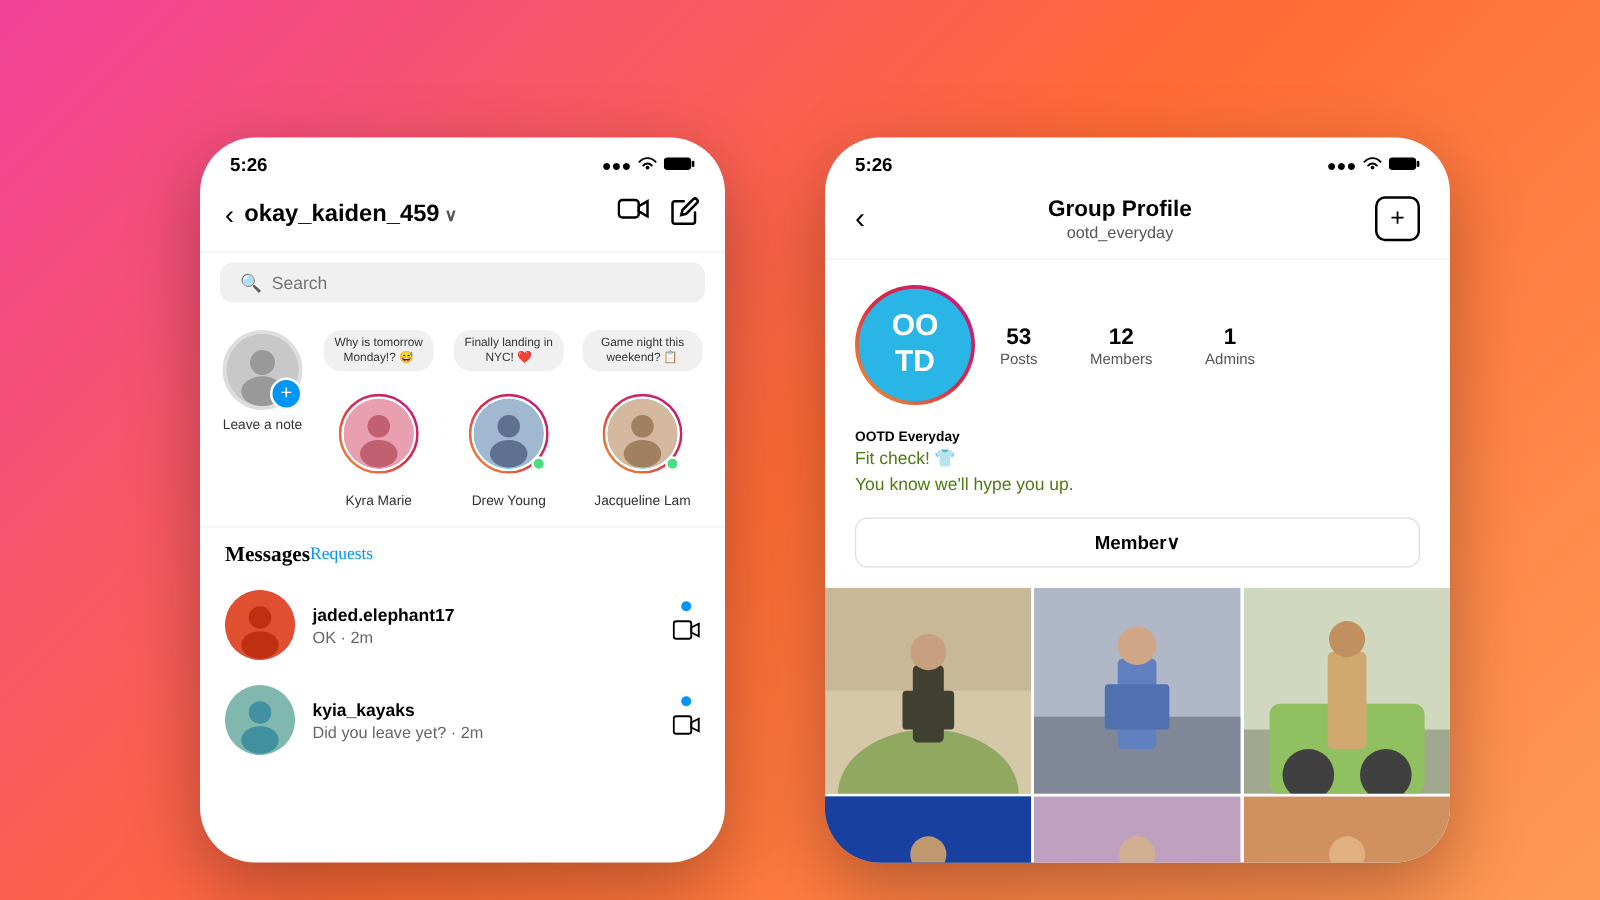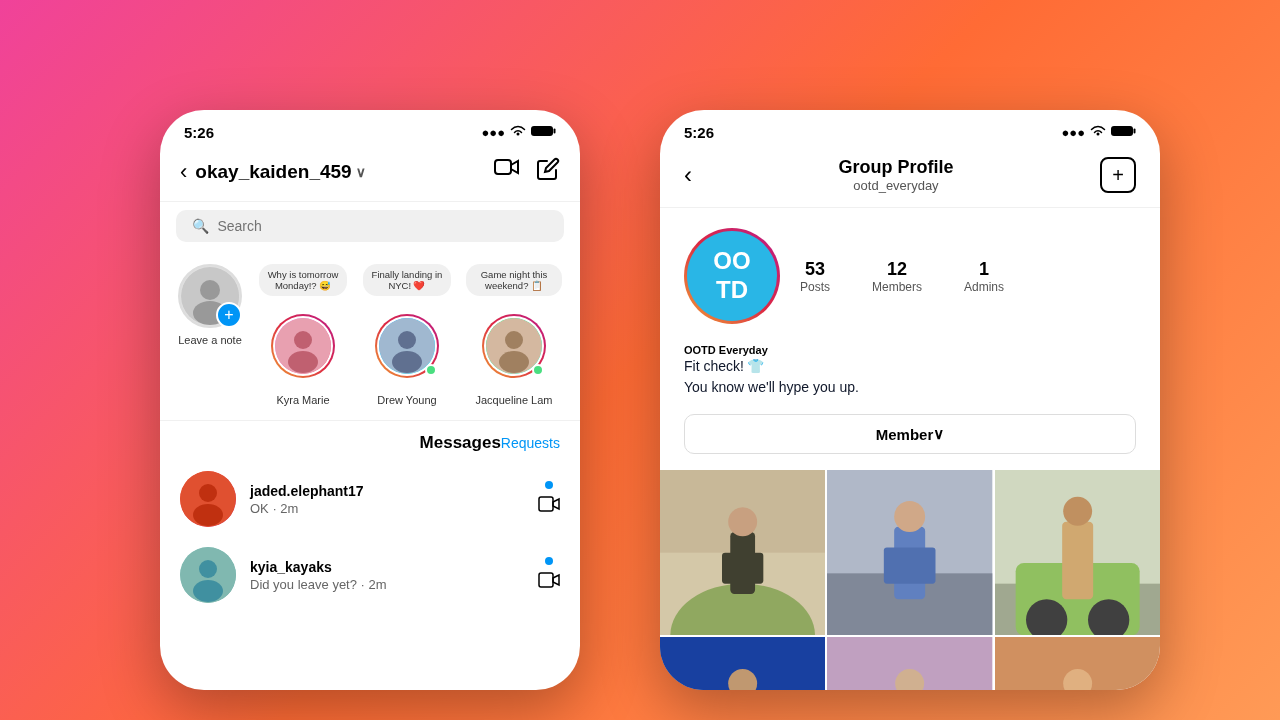--- a/index.html
+++ b/index.html
@@ -164,23 +164,24 @@
       border-radius: 50%;
       border: 2px solid white;
       position: absolute;
       bottom: 2px;
       right: 2px;
     }
 
     
     .messages-header {
       display: flex;
-      justify-content: flex-end;
+      justify-content: flex-start;
       align-items: center;
       padding: 12px 20px 8px;
+      font-family: Liberation Serif, serif;
     }
     .messages-title {
       font-size: 17px;
       font-weight: 700;
     }
     .requests-btn {
       font-size: 14px;
       color: #0095f6;
       font-weight: 500;
     }
@@ -317,21 +318,21 @@
 
     .group-bio {
       padding: 0 24px 16px;
     }
     .group-name {
       font-size: 11px;
       font-weight: 700;
     }
     .group-desc {
       font-size: 14px;
-      color: #0f172a;
+      color: #4d7c0f;
       line-height: 1.5;
     }
 
     .member-btn {
       margin: 0 24px 16px;
       border: 1.5px solid #ddd;
       border-radius: 10px;
       padding: 10px 20px;
       display: flex;
       align-items: center;

